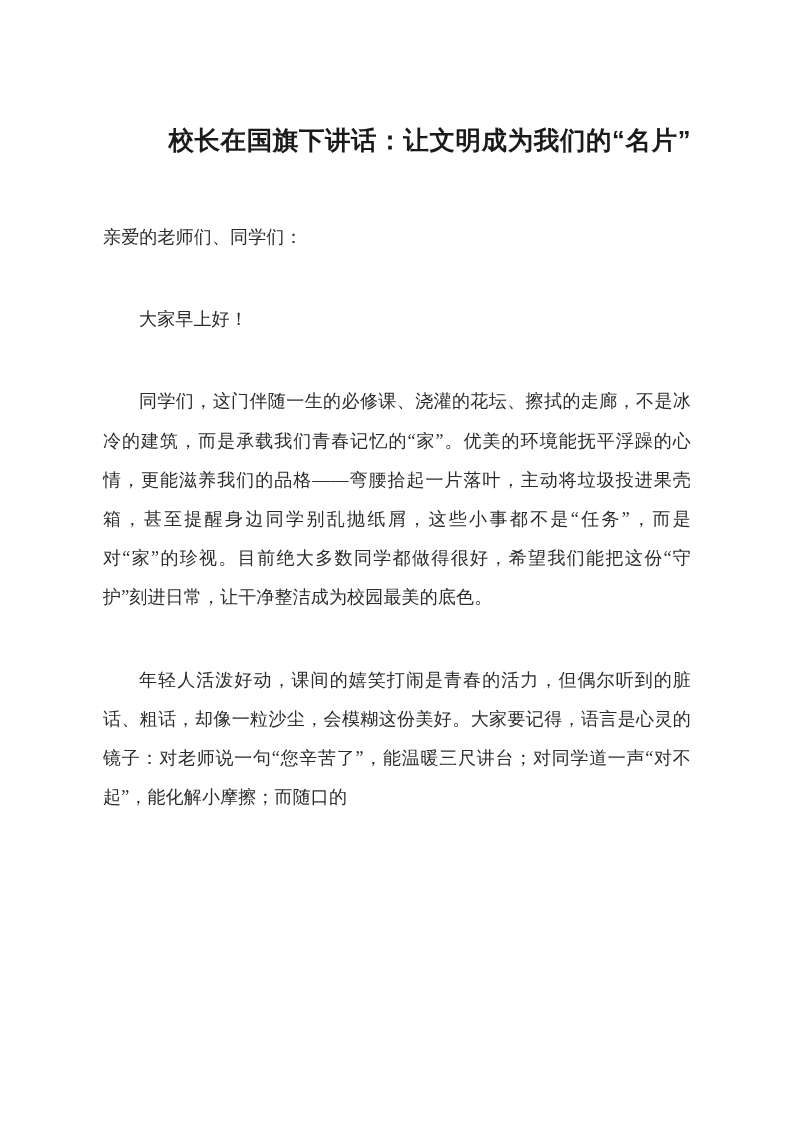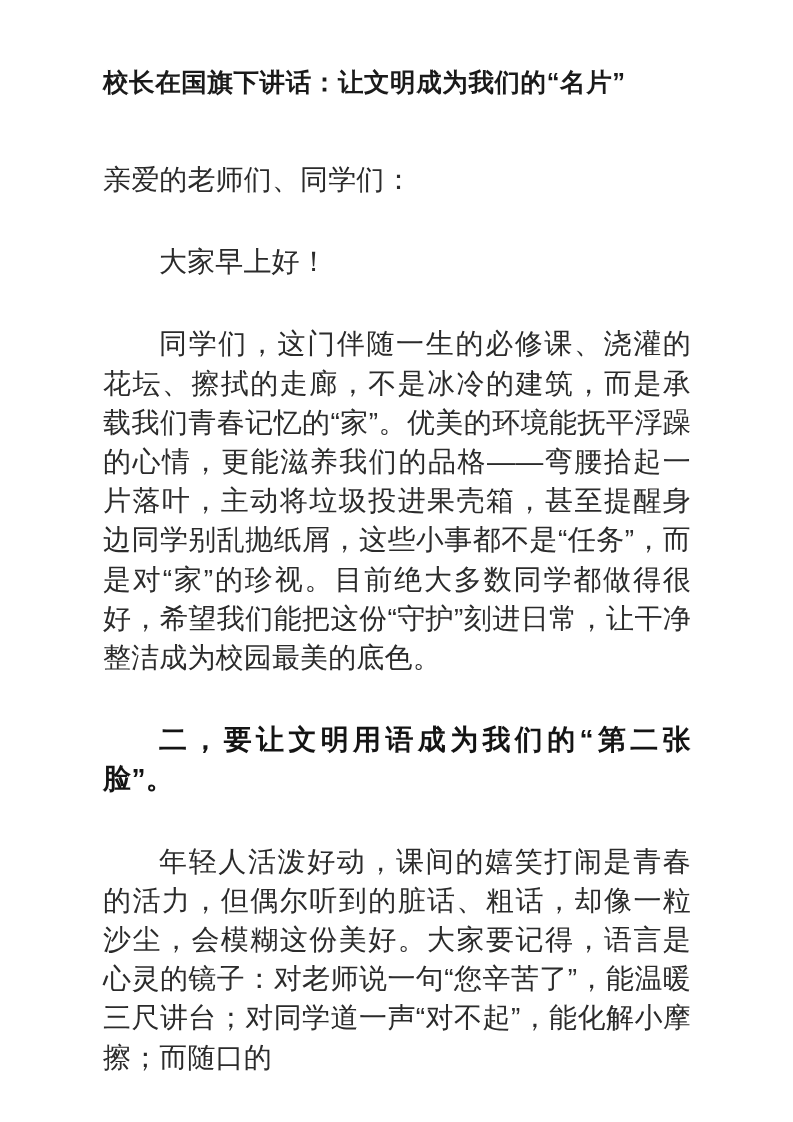--- a/index.html
+++ b/index.html
@@ -26,31 +26,31 @@
   }
 
   
   .doc-title {
     font-family: "Liberation Sans", "DejaVu Sans", sans-serif;
     font-weight: bold;
     font-size: 25.5px;
     line-height: 40px;
     color: #1a1a1a;
     letter-spacing: 0.6px;
-    text-align: left;
+    text-align: right;
     margin: 0;
-    padding-top: 62px;
+    padding-top: 120px;
     padding-bottom: 0;
     white-space: nowrap;
   }
 
   
   .para {
-    font-family: Liberation Sans, sans-serif;
-    font-size: 28px;
+    font-family: Liberation Serif, serif;
+    font-size: 18px;
     line-height: 39.2px;
     color: #2b2b2b;
     margin: 0;
     text-align: justify;
     text-justify: inter-ideograph;
     letter-spacing: 0.15px;
     word-break: break-all;
   }
 
   .para.indent {
@@ -80,19 +80,18 @@
     <div class="spacer-salutation"></div>
 
     <p class="para">亲爱的老师们、同学们：</p>
 
     <p class="para indent">大家早上好！</p>
 
 
 
     <p class="para indent">同学们，这门伴随一生的必修课、浇灌的花坛、擦拭的走廊，不是冰冷的建筑，而是承载我们青春记忆的“家”。优美的环境能抚平浮躁的心情，更能滋养我们的品格——弯腰拾起一片落叶，主动将垃圾投进果壳箱，甚至提醒身边同学别乱抛纸屑，这些小事都不是“任务”，而是对“家”的珍视。目前绝大多数同学都做得很好，希望我们能把这份“守护”刻进日常，让干净整洁成为校园最美的底色。</p>
 
-    <p class="para indent heading">二，要让文明用语成为我们的“第二张脸”。</p>
 
     <p class="para indent">年轻人活泼好动，课间的嬉笑打闹是青春的活力，但偶尔听到的脏话、粗话，却像一粒沙尘，会模糊这份美好。大家要记得，语言是心灵的镜子：对老师说一句“您辛苦了”，能温暖三尺讲台；对同学道一声“对不起”，能化解小摩擦；而随口的</p>
 
   </div>
 
 </div>
 
 </body></html>

